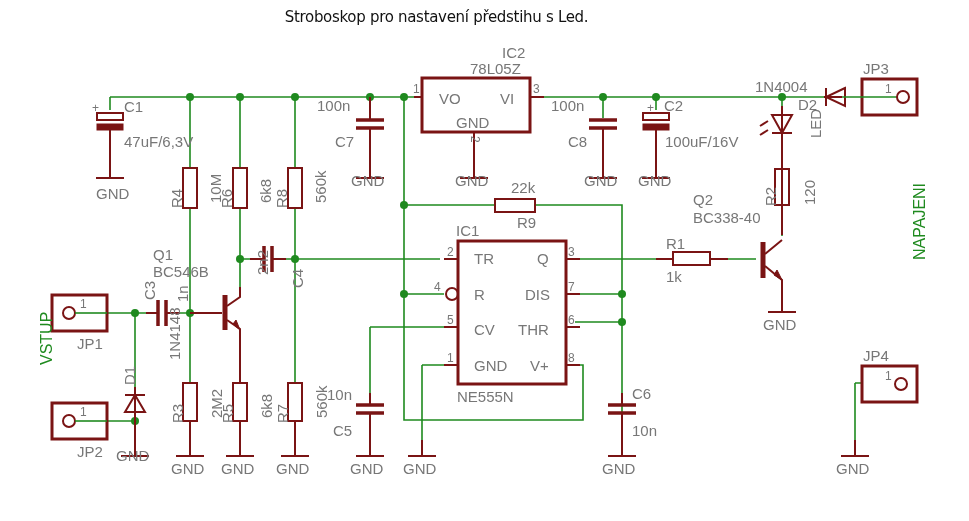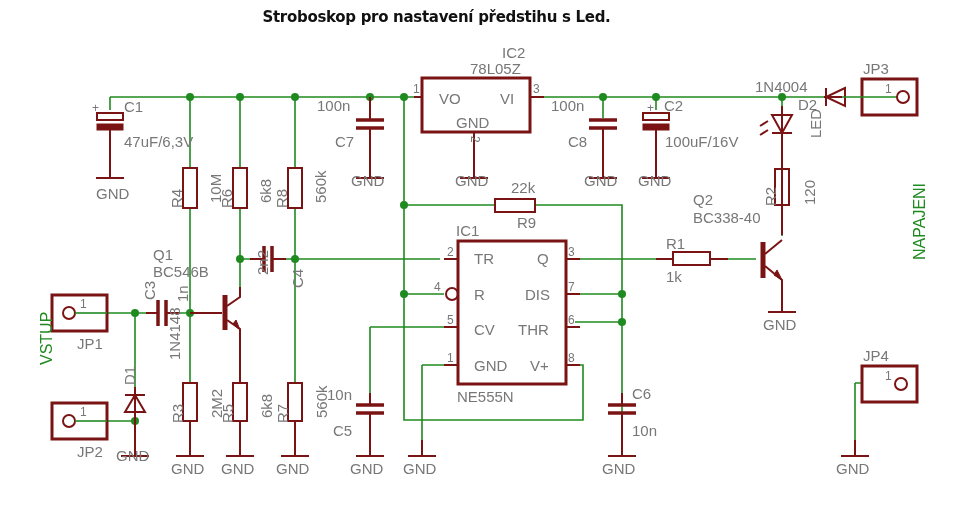--- a/index.html
+++ b/index.html
@@ -1,18 +1,18 @@
 <!DOCTYPE html>
 <html><head>
 <meta charset="utf-8">
 <style>
   html, body { margin:0; padding:0; background:#ffffff; }
   body { width:969px; height:521px; overflow:hidden; position:relative; }
   #title { position:absolute; left:0; top:8px; width:873px; text-align:center;
-           font-family:"DejaVu Sans", sans-serif; font-weight:bold; font-size:15px; color:#111; letter-spacing:-0.3px; }
+           font-family:"DejaVu Sans", sans-serif; font-weight:normal; font-size:15px; color:#111; letter-spacing:-0.3px; }
   svg { position:absolute; left:0; top:0; }
   .w { stroke:#1f8a1f; stroke-width:1.6; fill:none; }
   .p { stroke:#7a1414; stroke-width:2; fill:none; }
   .pt { stroke:#7a1414; stroke-width:3.5; fill:none; }
   .pf { fill:#7a1414; stroke:#7a1414; }
   .box { stroke:#7a1414; stroke-width:3; fill:#fff; }
   .j { fill:#1f8a1f; }
   text { font-family:"Liberation Sans", sans-serif; fill:#777; font-size:15px; }
   .sm { font-size:12px; }
   .net { fill:#1f8a1f; font-size:16px; }

